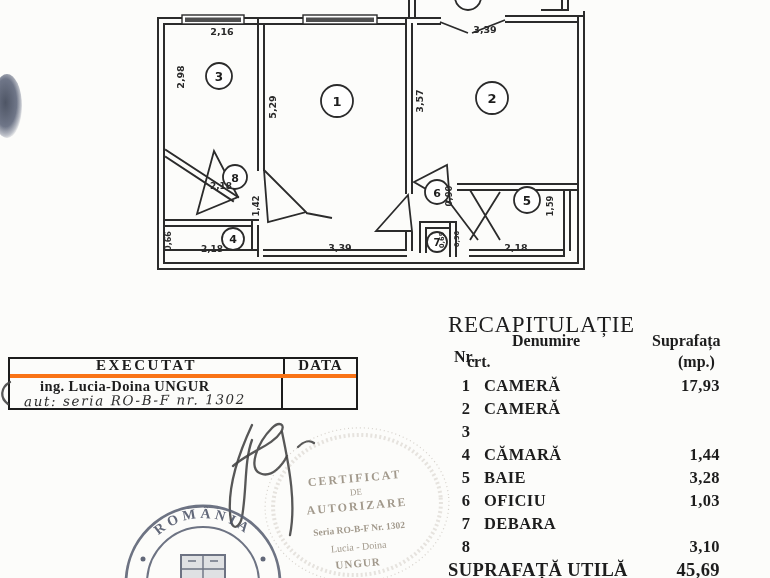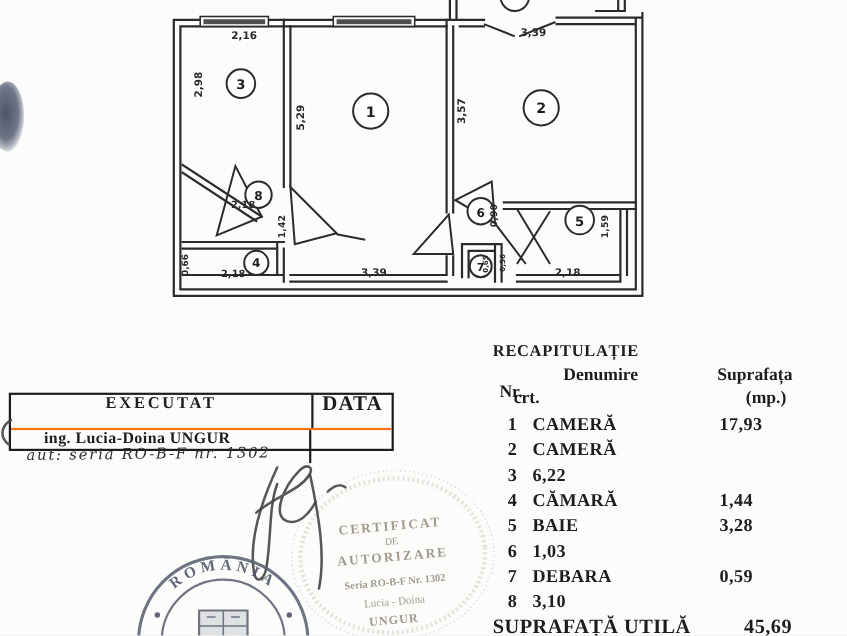--- a/index.html
+++ b/index.html
@@ -16,40 +16,40 @@
   .wall{stroke:#2b2b2b;stroke-width:2;fill:none;stroke-linecap:square;}
   .door{stroke:#2b2b2b;stroke-width:1.8;fill:none;stroke-linejoin:miter;}
   .win-outer{fill:#ffffff;stroke:#2b2b2b;stroke-width:1.4;}
   .win-inner{fill:#4f4f4f;stroke:none;}
   .marker{fill:#ffffff;stroke:#2b2b2b;stroke-width:1.8;}
   .marker-t{font-family:"DejaVu Sans",sans-serif;font-weight:700;fill:#1e1e1e;text-anchor:middle;}
   .plan-label{font-family:"DejaVu Sans",sans-serif;font-weight:700;fill:#2a2a2a;text-anchor:middle;}
 
   
   #etable{position:absolute;left:8px;top:357px;width:350px;height:53px;border:2px solid #1c1c1c;box-sizing:border-box;}
-  #etable .ehead{display:flex;height:32px;border-bottom:2px solid #f97316;box-sizing:border-box;}
+  #etable .ehead{display:flex;height:19px;border-bottom:4px solid #f97316;box-sizing:border-box;align-items:flex-end;}
   #etable .ecell1{width:273px;text-align:center;font-weight:700;font-size:15px;letter-spacing:2.5px;line-height:17px;}
-  #etable .ecell2{flex:1;border-left:2px solid #1c1c1c;text-align:center;font-weight:700;font-size:19px;letter-spacing:1px;line-height:17px;}
+  #etable .ecell2{flex:1;border-left:2px solid #1c1c1c;text-align:center;font-weight:700;font-size:15px;letter-spacing:1px;line-height:17px;}
   #etable .ebody{position:relative;height:30px;border-radius:11px;}
   #etable .ediv{position:absolute;left:271px;top:0;bottom:0;width:2px;background:#1c1c1c;}
   #etable .eline1{position:absolute;left:30px;top:0;font-size:14.5px;font-weight:700;letter-spacing:.4px;}
   #etable .eline2{position:absolute;left:14px;top:14px;font-size:13.5px;font-style:italic;letter-spacing:1.6px;
                   font-family:"DejaVu Serif",serif;color:#2e2e2e;transform:rotate(-.6deg);}
 
   
   #recap{position:absolute;left:448px;top:312px;width:292px;}
-  .rtitle{font-size:15px;font-weight:700;letter-spacing:.6px;height:20px;}
+  .rtitle{font-size:23px;font-weight:400;letter-spacing:.6px;height:20px;}
   .rhead{position:relative;height:42px;font-size:16px;font-weight:600;}
   .rhead span{position:absolute;}
   .h-nr{left:6px;top:16px;} .h-den{left:64px;top:0;} .h-sup{left:204px;top:0;}
   .h-crt{left:19px;top:21px;} .h-mp{left:230px;top:21px;}
   .rrow{display:flex;height:23px;font-size:16.5px;font-weight:600;letter-spacing:.4px;line-height:23px;}
   .rnr{width:36px;text-align:center;}
   .rden{width:170px;}
-  .rval{flex:1;text-align:left;padding-right:20px;}
+  .rval{flex:1;text-align:right;padding-right:20px;}
   #rtotal{position:absolute;left:448px;top:560px;width:292px;display:flex;
           font-size:18.5px;font-weight:700;letter-spacing:.4px;}
   #rtotal .tl{width:218px;} #rtotal .tv{flex:1;text-align:right;padding-right:20px;}
 
   
   .sig{stroke:#454545;stroke-width:2.3;fill:none;stroke-linecap:round;opacity:.9;}
   .oval-ring{fill:none;stroke:#988c7d;}
   .oval-t{fill:#847968;text-anchor:middle;font-family:"Liberation Serif",serif;}
   .ro-ring{fill:none;stroke:#5a6173;}
   .ro-t{fill:#4d5468;font-family:"Liberation Serif",serif;font-weight:700;letter-spacing:4px;font-size:14px;}
@@ -174,40 +174,39 @@
       <span class="rnr">1</span>
       <span class="rden">CAMERĂ</span>
       <span class="rval">17,93</span>
     </div>
     <div class="rrow">
       <span class="rnr">2</span>
       <span class="rden">CAMERĂ</span>
     </div>
     <div class="rrow">
       <span class="rnr">3</span>
-      <span class="rval">6,22</span>
     </div>
     <div class="rrow">
       <span class="rnr">4</span>
       <span class="rden">CĂMARĂ</span>
       <span class="rval">1,44</span>
     </div>
     <div class="rrow">
       <span class="rnr">5</span>
       <span class="rden">BAIE</span>
       <span class="rval">3,28</span>
     </div>
     <div class="rrow">
       <span class="rnr">6</span>
+      <span class="rden">OFICIU</span>
       <span class="rval">1,03</span>
     </div>
     <div class="rrow">
       <span class="rnr">7</span>
       <span class="rden">DEBARA</span>
-      <span class="rval">0,59</span>
     </div>
     <div class="rrow">
       <span class="rnr">8</span>
       <span class="rval">3,10</span>
     </div>
   </div>
 
   <div id="rtotal">
     <span class="tl">SUPRAFAȚĂ UTILĂ</span>
     <span class="tv">45,69</span>

